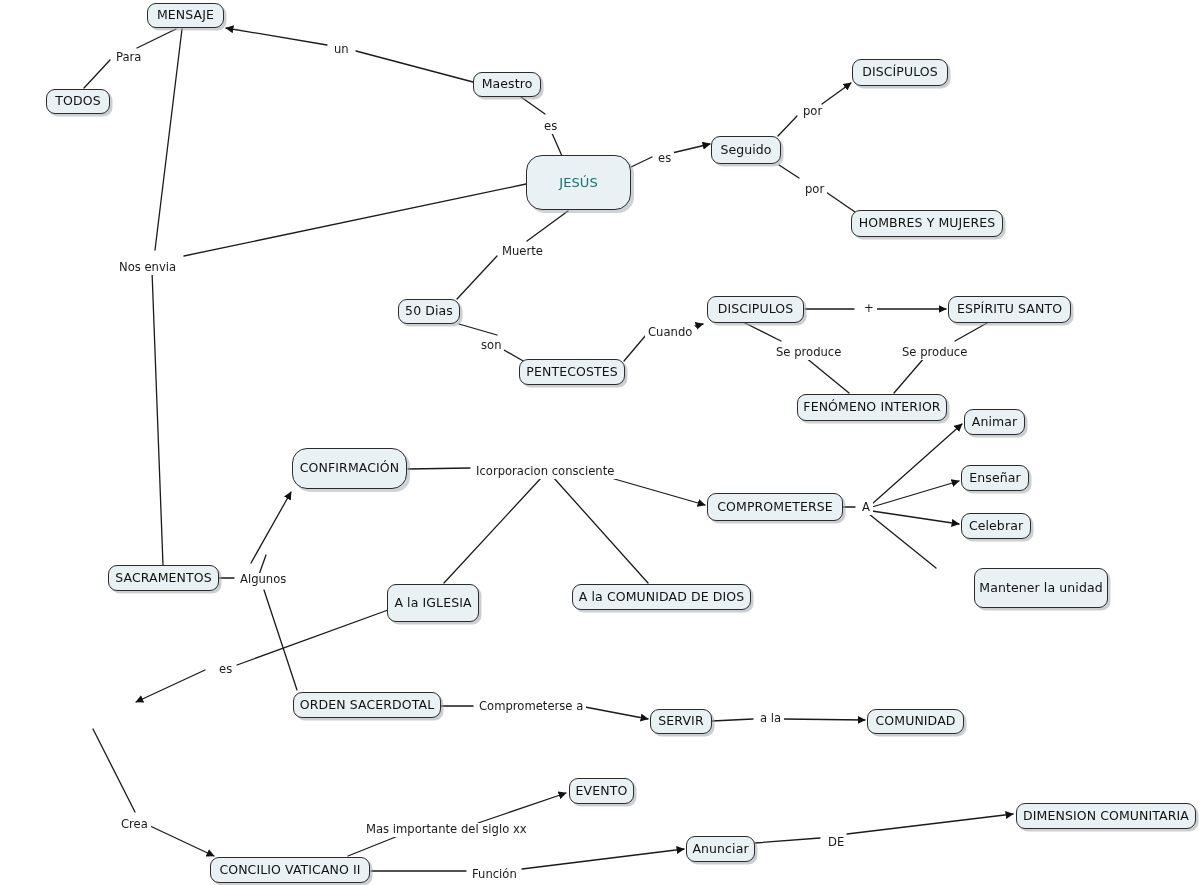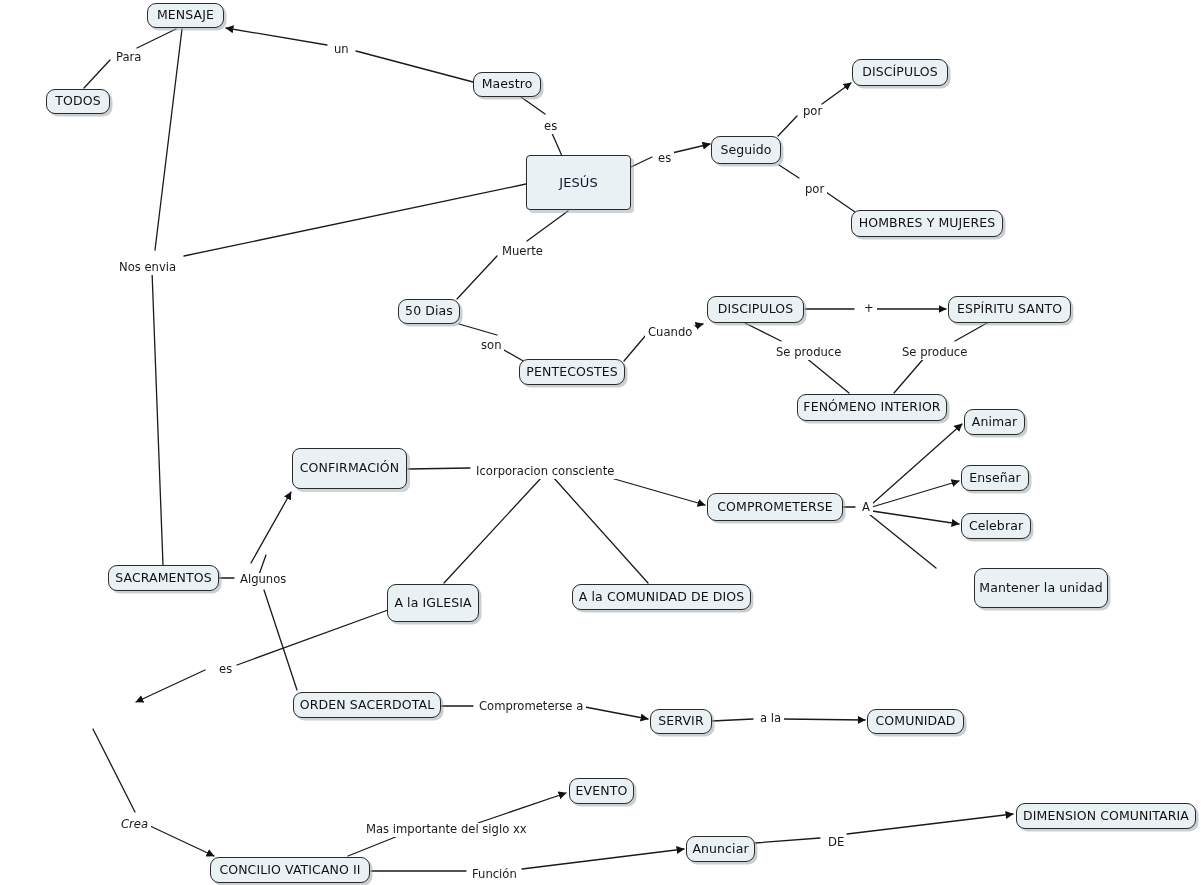--- a/index.html
+++ b/index.html
@@ -33,27 +33,27 @@
     justify-content:center;
     white-space:nowrap;
     font-size:12.5px;
     letter-spacing:.1px;
     line-height:1;
     padding:0 9px;
     box-shadow:2.5px 2.5px 0 0 rgba(160,168,172,.55);
     z-index:3;
   }
   .node.big{
-    border-radius:8px;
+    border-radius:15px;
     box-shadow:3px 3px 0 0 rgba(160,168,172,.5);
   }
   .node.jesus{
-    color:#0f172a;
+    color:#0f766e;
     font-size:13px;
-    border-radius:4px;
+    border-radius:16px;
   }
   .elabel{
     position:absolute;
     font-size:11.6px;
     color:#1a1a1a;
     background:#ffffff;
     white-space:nowrap;
     line-height:1;
     padding:1px 3px;
     z-index:4;
@@ -255,18 +255,18 @@
   <div class="elabel" style="left:861px;top:302px;">+</div>
   <div class="elabel" style="left:773px;top:346px;">Se produce</div>
   <div class="elabel" style="left:899px;top:346px;">Se produce</div>
   <div class="elabel" style="left:116px;top:261px;">Nos envia</div>
   <div class="elabel" style="left:473px;top:465px;">Icorporacion consciente</div>
   <div class="elabel" style="left:859px;top:501px;">A</div>
   <div class="elabel" style="left:237px;top:573px;">Algunos</div>
   <div class="elabel" style="left:216px;top:663px;">es</div>
   <div class="elabel" style="left:476px;top:700px;">Comprometerse a</div>
   <div class="elabel" style="left:757px;top:712px;">a la</div>
-  <div class="elabel" style="left:118px;top:818px;font-style:italic;">Crea</div>
+  <div class="elabel" style="left:118px;top:818px;">Crea</div>
   <div class="elabel" style="left:363px;top:823px;">Mas importante del siglo xx</div>
   <div class="elabel" style="left:469px;top:868px;">Función</div>
   <div class="elabel" style="left:825px;top:836px;">DE</div>
 
 </div>
 
 </body></html>

